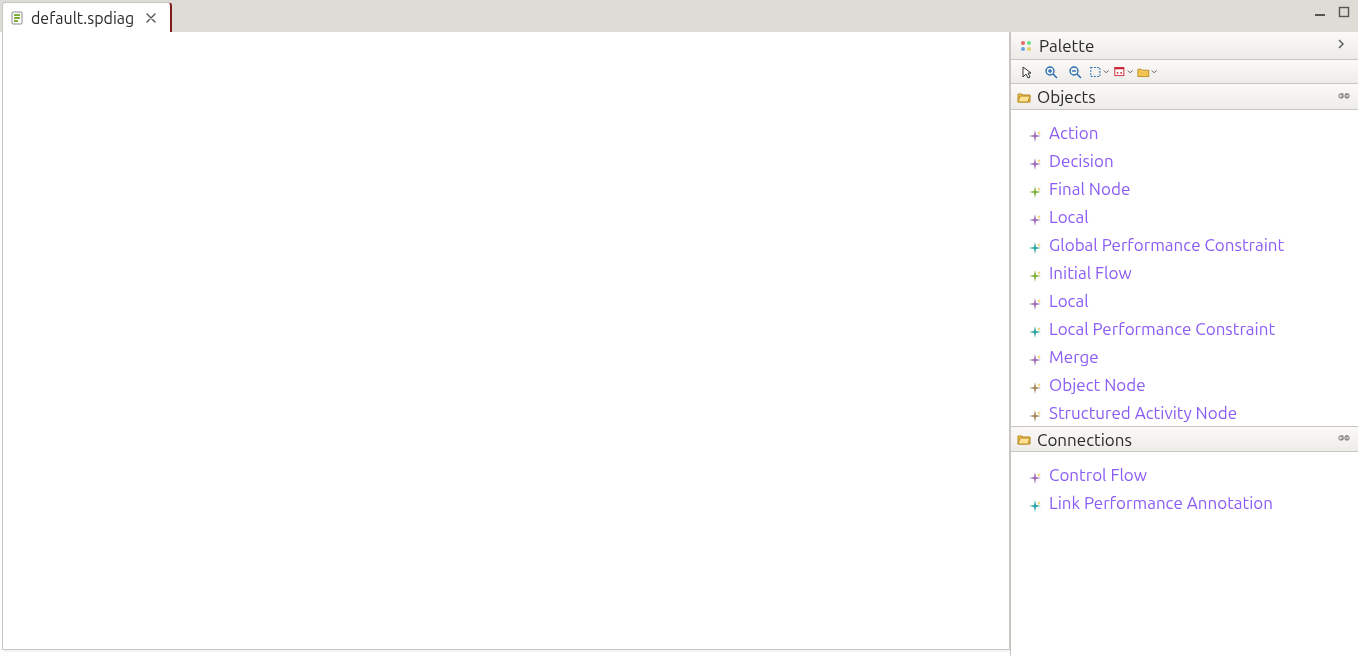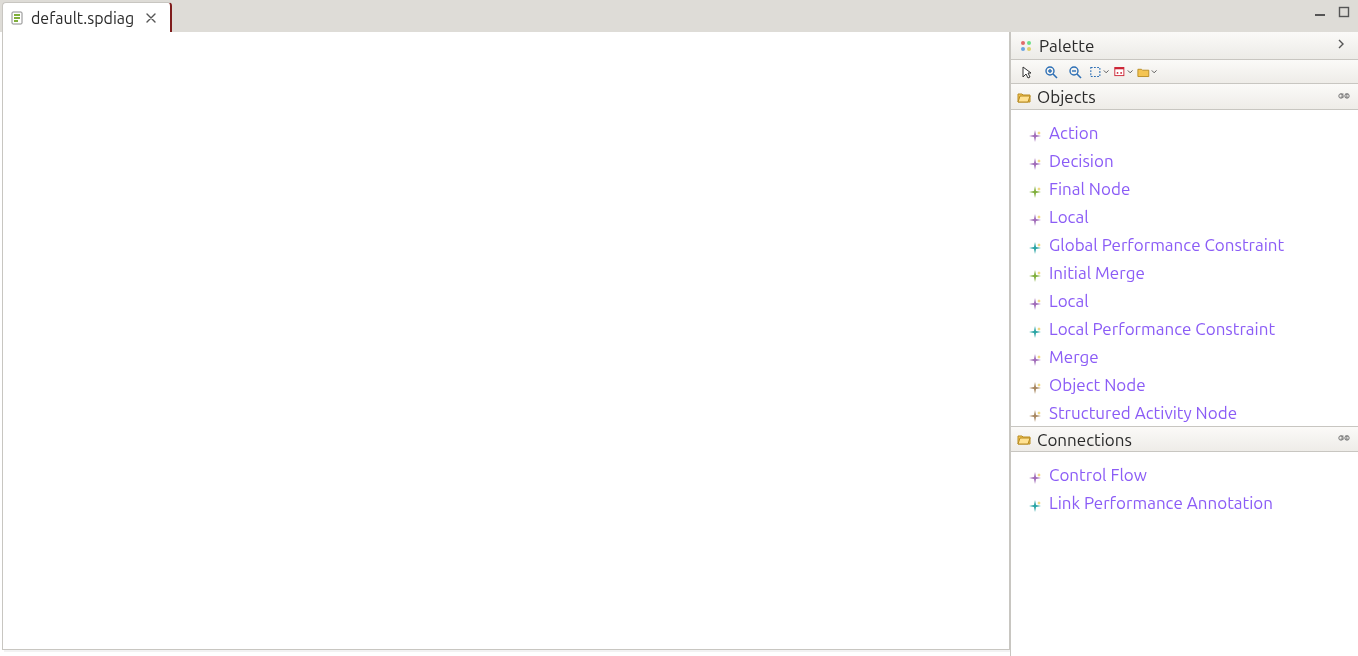--- a/index.html
+++ b/index.html
@@ -254,21 +254,21 @@
               </span>
               <span>Global Performance Constraint</span>
             </div>
             <div class="palette-item">
               <span class="node-ico">
                 <svg viewBox="0 0 12 12" width="12" height="12">
                   <path d="M6 0 L7 5 L12 6 L7 7 L6 12 L5 7 L0 6 L5 5 Z" fill="#7fae3a"></path>
                   <path d="M10 1 L10.5 2.5 L12 3 L10.5 3.5 L10 5 L9.5 3.5 L8 3 L9.5 2.5 Z" fill="#e9c84d"></path>
                 </svg>
               </span>
-              <span>Initial Merge</span>
+              <span>Initial Flow</span>
             </div>
             <div class="palette-item">
               <span class="node-ico">
                 <svg viewBox="0 0 12 12" width="12" height="12">
                   <path d="M6 0 L7 5 L12 6 L7 7 L6 12 L5 7 L0 6 L5 5 Z" fill="#a06bb8"></path>
                   <path d="M10 1 L10.5 2.5 L12 3 L10.5 3.5 L10 5 L9.5 3.5 L8 3 L9.5 2.5 Z" fill="#e9c84d"></path>
                 </svg>
               </span>
               <span>Local</span>
             </div>

